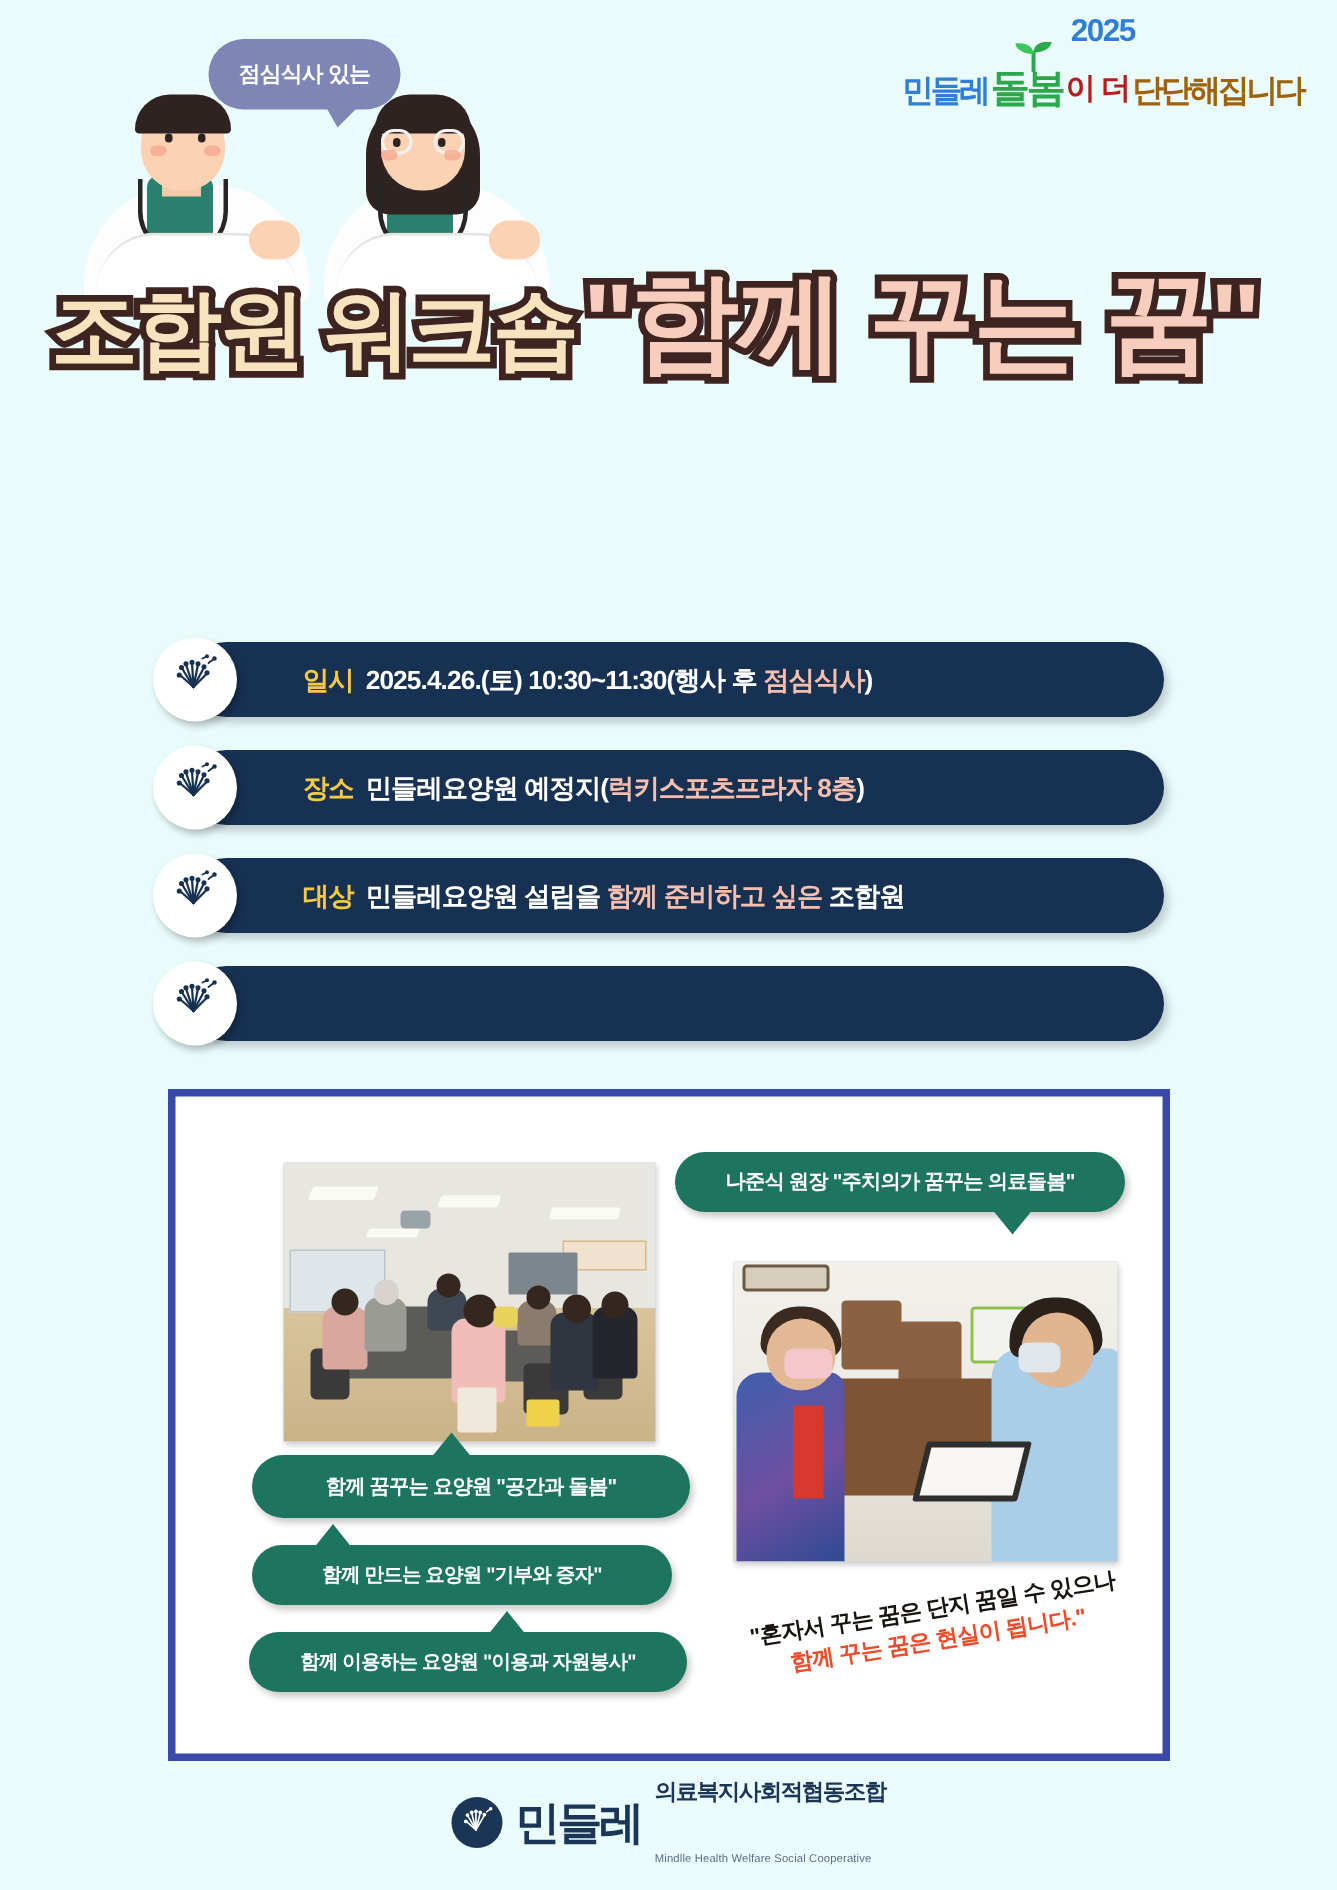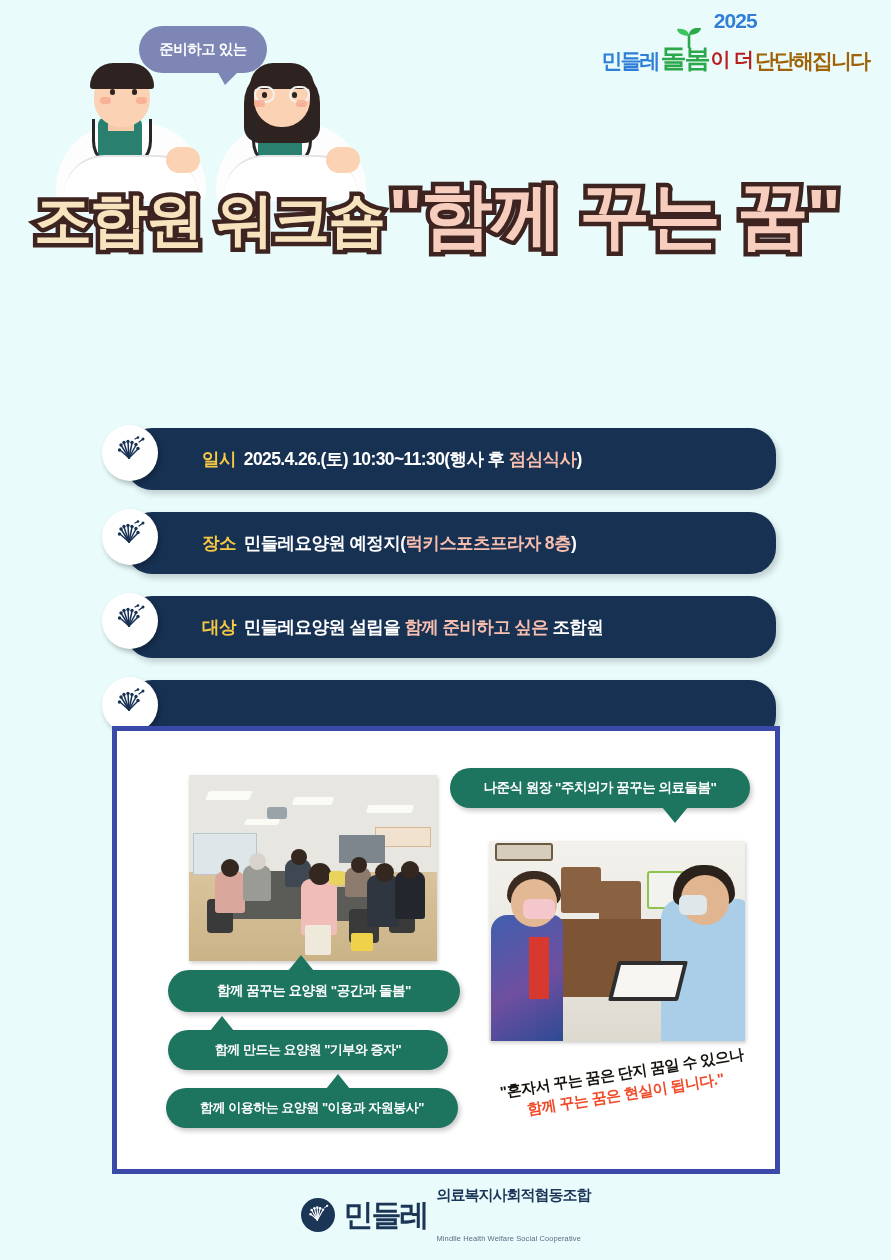--- a/index.html
+++ b/index.html
@@ -99,21 +99,21 @@
     -webkit-text-stroke:9px #3d2420; paint-order:stroke fill;
     display:inline-block;
   }
   .tw.lav   { color:#dcc0e0; }
   .tw.cream { color:#f7e3bd; font-size:58px; }
   .tw.pink  { color:#f7cdbd; font-size:72px; }
 
   
   .info-list { position:absolute; left:126px; top:428px; width:650px; }
   .info-bar {
-    position:relative; height:62px; margin-bottom:22px;
+    position:relative; height:50px; margin-bottom:22px;
     background:#173153; border-radius:26px;
     display:flex; align-items:center; padding-left:76px;
     box-shadow:3px 4px 6px rgba(0,0,0,.18);
   }
   .dandelion {
     position:absolute; left:-24px; top:-3px; width:56px; height:56px;
     background:#fff; border-radius:28px;
     box-shadow:2px 3px 5px rgba(0,0,0,.25);
     display:flex; align-items:center; justify-content:center;
   }
@@ -283,21 +283,21 @@
     <div class="eye" style="bottom:103px; left:76px;"></div>
     <div class="cheek" style="bottom:94px; left:38px;"></div>
     <div class="cheek" style="bottom:94px; left:80px;"></div>
     <div class="stetho"></div>
     <div class="stetho-bell"></div>
     <div class="arms"></div>
     <div class="hand" style="right:6px;"></div>
   </div>
 </div>
 
-<div class="bubble-top">준비하고 있는</div>
+<div class="bubble-top">점심식사 있는</div>
 
 <div class="title">
   <div class="tline">
     <span class="tw cream">조합원 워크숍</span>
     <span class="tw pink">"함께 꾸는 꿈"</span>
   </div>
 </div>
 
 <div class="info-list">
 

